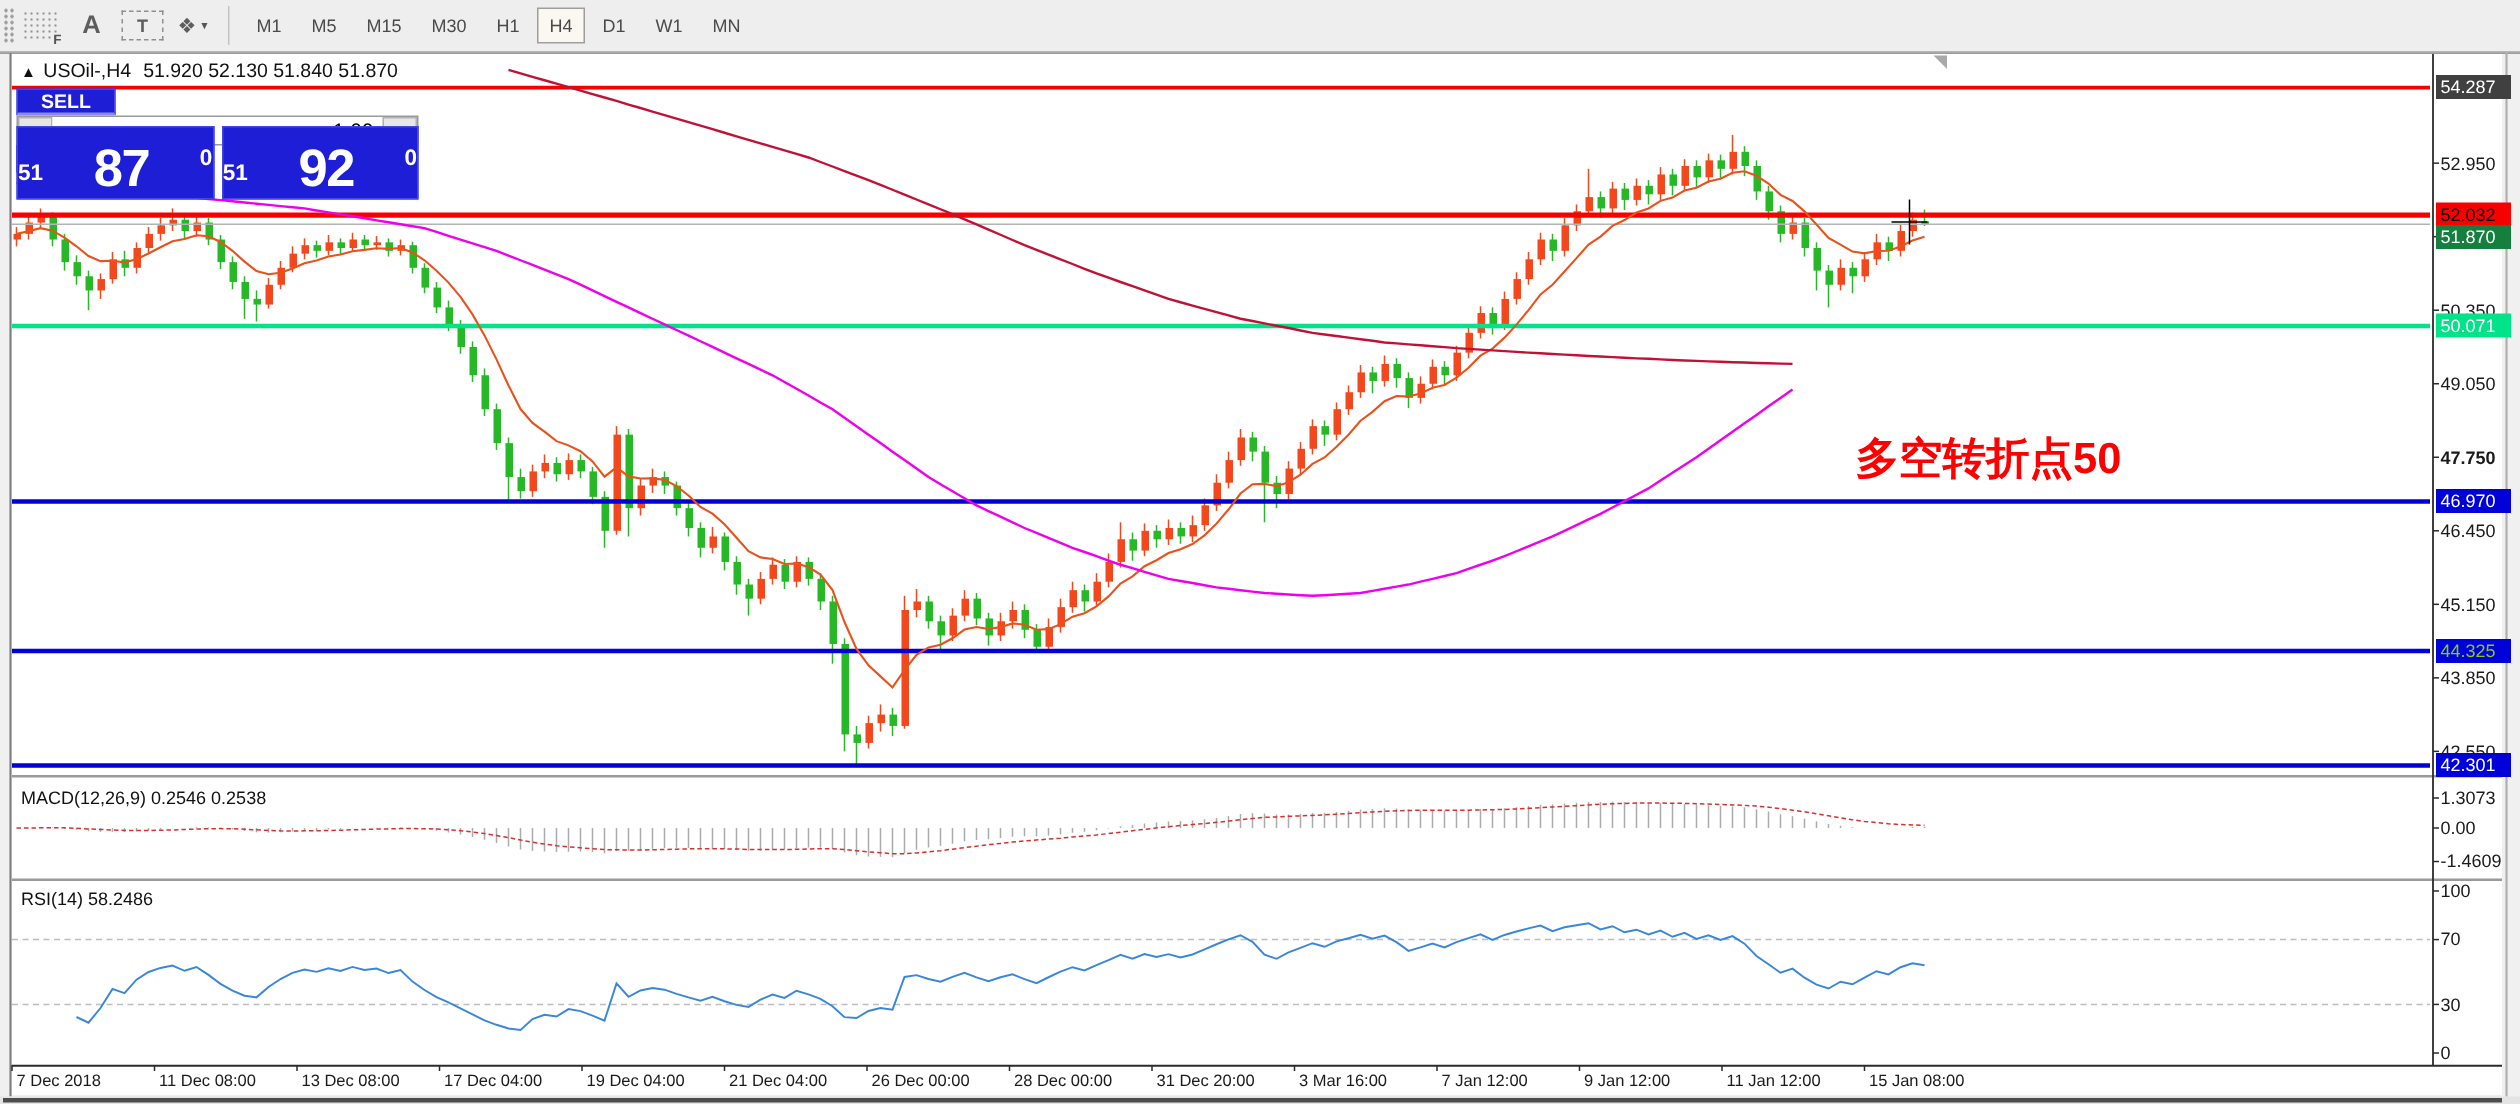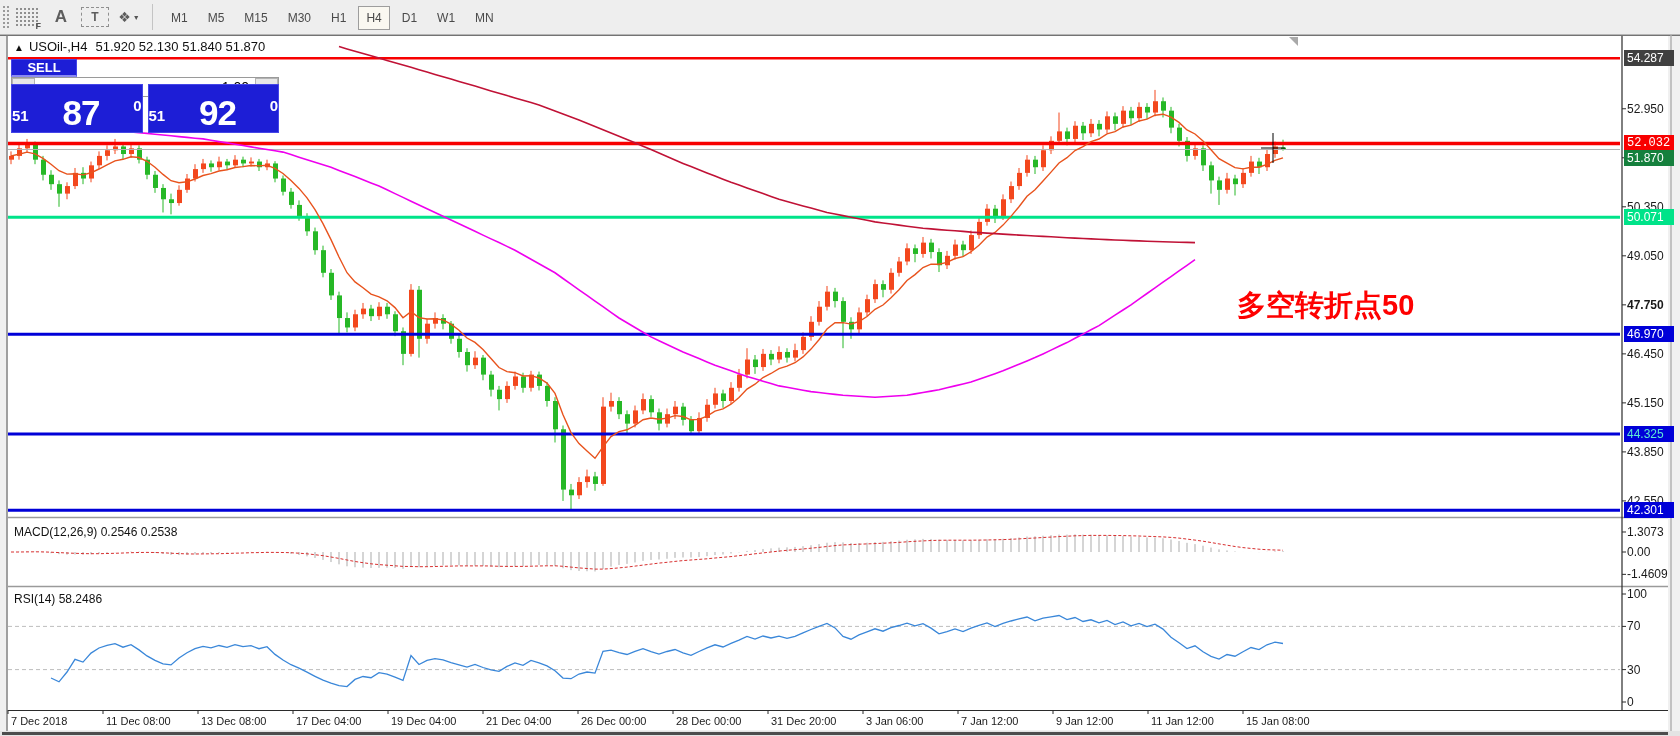--- a/index.html
+++ b/index.html
@@ -662,45 +662,45 @@
       <span class="ptick" style="top: 101.773px;">52.950</span>
       <span class="ptick" style="top: 150.791px;">51.650</span>
       <span class="ptick" style="top: 199.809px;">50.350</span>
       <span class="ptick" style="top: 248.827px;">49.050</span>
       <span class="ptick" style="top: 297.845px; font-weight: bold;">47.750</span>
       <span class="ptick" style="top: 346.863px;">46.450</span>
       <span class="ptick" style="top: 395.881px;">45.150</span>
       <span class="ptick" style="top: 444.899px;">43.850</span>
       <span class="ptick" style="top: 493.918px;">42.550</span>
       <span class="badge" style="top: 50.3598px; background: #404040; color: rgb(255, 255, 255);">54.287</span>
-      <span class="badge" style="top: 135.387px; background: rgb(248, 0, 0); color: #ffffff; font-family: Liberation Mono, monospace;">52.032</span>
+      <span class="badge" style="top: 135.387px; background: rgb(248, 0, 0); color: #000000;">52.032</span>
       <span class="badge" style="top: 209.329px; background: rgb(0, 227, 137); color: rgb(255, 255, 255);">50.071</span>
       <span class="badge" style="top: 326.256px; background: rgb(0, 0, 216); color: rgb(255, 255, 255);">46.970</span>
-      <span class="badge" style="top: 425.989px; background: rgb(0, 0, 216); color: #5eead4;">44.325</span>
+      <span class="badge" style="top: 425.989px; background: rgb(0, 0, 216); color: #84cc16;">44.325</span>
       <span class="badge" style="top: 502.306px; background: rgb(0, 0, 216); color: rgb(255, 255, 255);">42.301</span>
       <span class="badge" style="top: 150.496px; background: #15803d; z-index: 6;">51.870</span>
       <span class="ilabel" style="top: 524.998px;">1.3073</span>
       <span class="ilabel" style="top: 545px;">0.00</span>
       <span class="ilabel" style="top: 567.352px;">-1.4609</span>
       <span class="ilabel" style="top: 587px;">100</span>
       <span class="ilabel" style="top: 619.4px;">70</span>
       <span class="ilabel" style="top: 662.6px;">30</span>
       <span class="ilabel" style="top: 695px;">0</span>
     </div>
   <div id="time-axis">
       <span class="dlabel" style="left: 11px;">7 Dec 2018</span>
       <span class="dlabel" style="left: 106px;">11 Dec 08:00</span>
       <span class="dlabel" style="left: 201px;">13 Dec 08:00</span>
       <span class="dlabel" style="left: 296px;">17 Dec 04:00</span>
       <span class="dlabel" style="left: 391px;">19 Dec 04:00</span>
       <span class="dlabel" style="left: 486px;">21 Dec 04:00</span>
       <span class="dlabel" style="left: 581px;">26 Dec 00:00</span>
       <span class="dlabel" style="left: 676px;">28 Dec 00:00</span>
       <span class="dlabel" style="left: 771px;">31 Dec 20:00</span>
-      <span class="dlabel" style="left: 866px;">3 Jan 06:00</span>
+      <span class="dlabel" style="left: 866px;">3 Mar 16:00</span>
       <span class="dlabel" style="left: 961px;">7 Jan 12:00</span>
       <span class="dlabel" style="left: 1056px;">9 Jan 12:00</span>
       <span class="dlabel" style="left: 1151px;">11 Jan 12:00</span>
       <span class="dlabel" style="left: 1246px;">15 Jan 08:00</span>
     </div>
 
   <div id="hscroll">
       <div class="thumb"></div>
     </div>
 </div>

